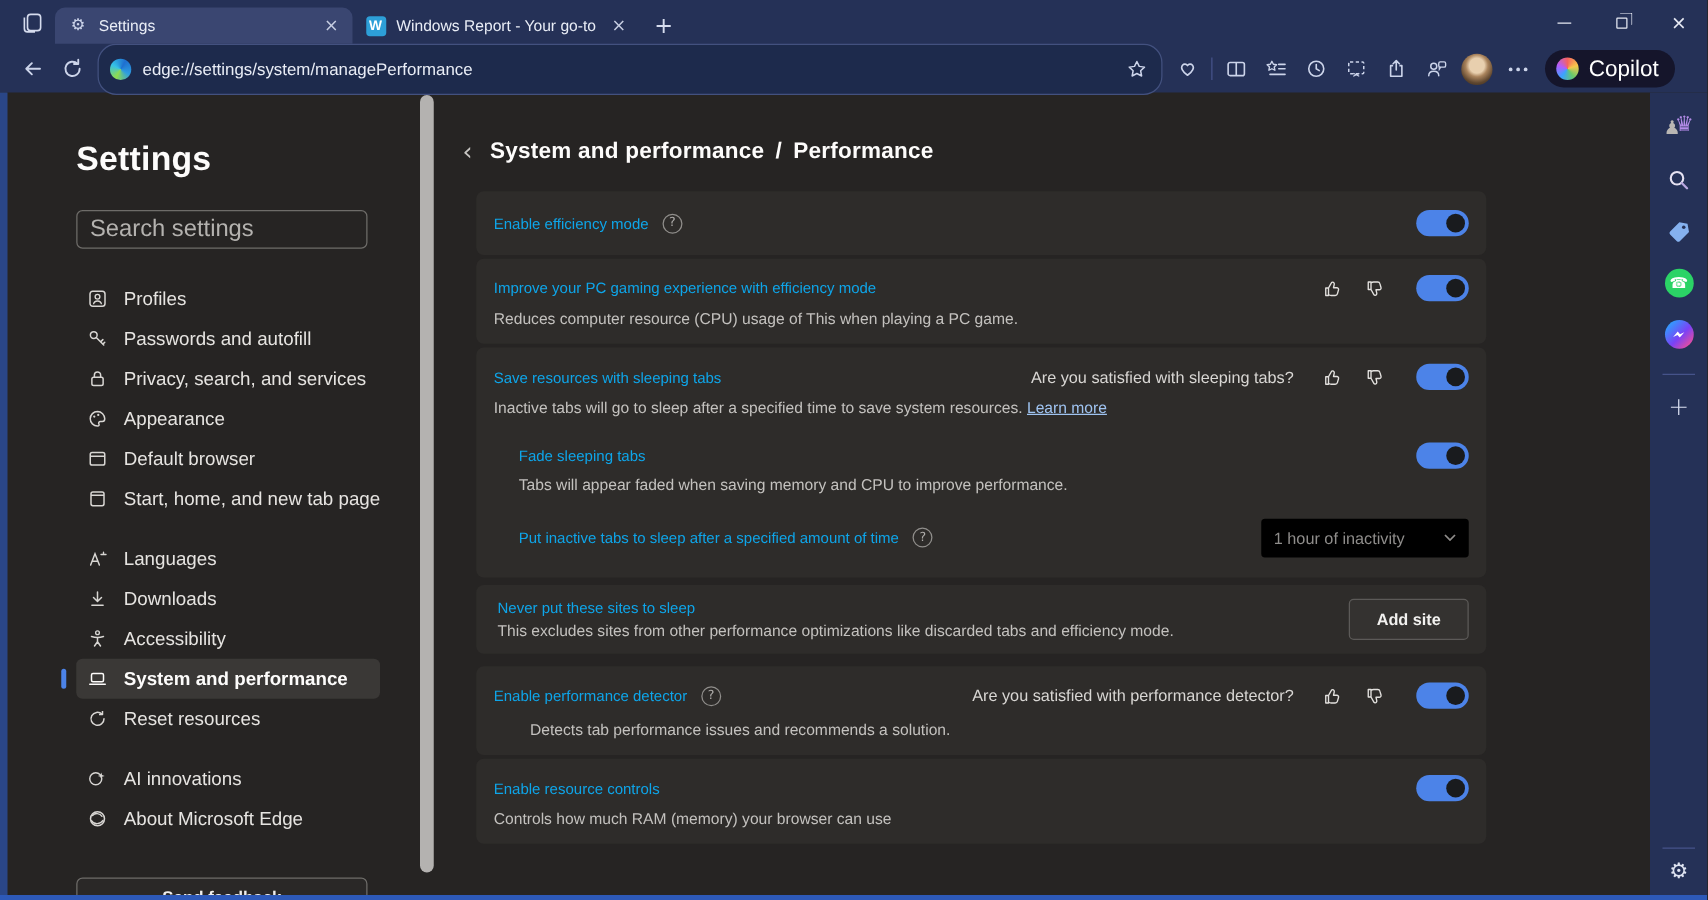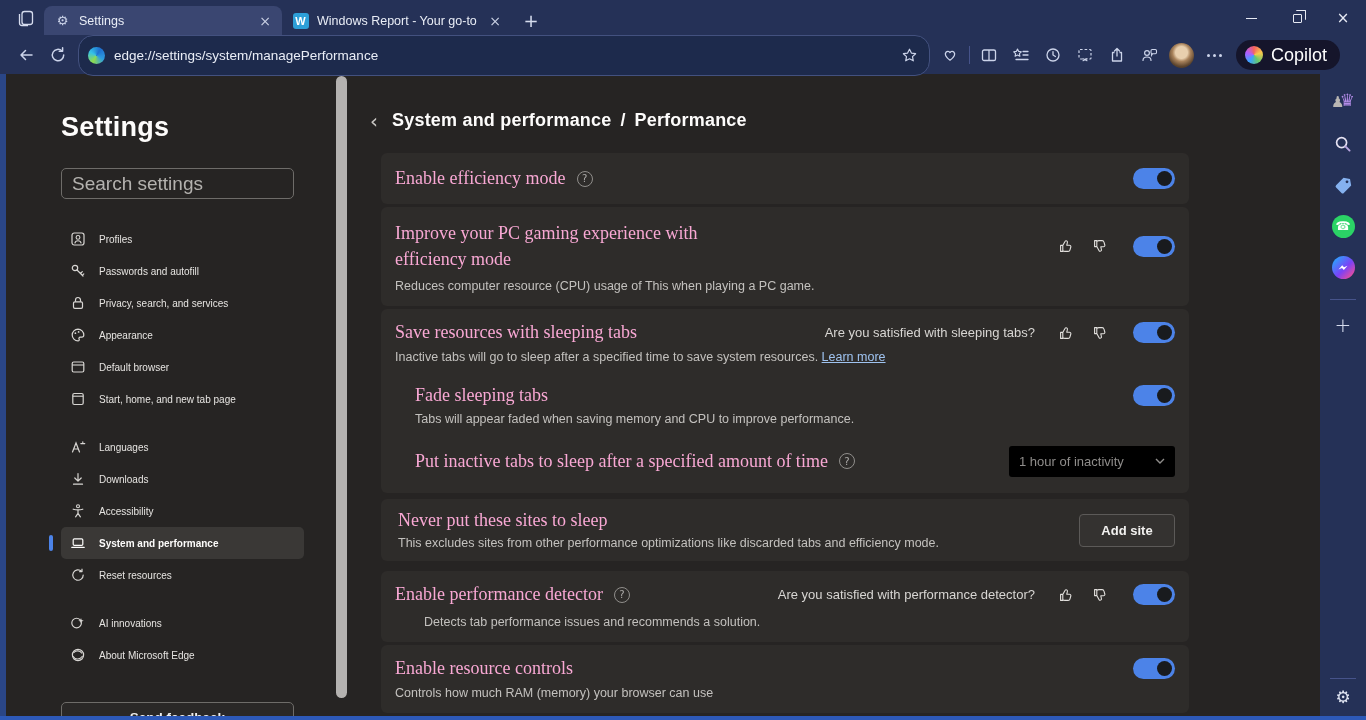--- a/index.html
+++ b/index.html
@@ -57,21 +57,21 @@
 
   
   .sidebar{width:330px;flex:none;position:relative;padding:38px 0 0 55px;overflow:visible;}
   .s-title{font-size:27px;font-weight:bold;color:#fdfcfb;letter-spacing:.2px;}
   .s-search{margin-top:25px;width:233px;height:31px;background:transparent;border:1px solid #6e6c69;border-radius:5px;
     padding:0 10px;font-size:19px;color:#e6e4e1;outline:none;font-family:inherit;}
   .s-search::placeholder{color:#b4b2af;}
   .nav{margin-top:24px;width:243px;}
   .nav-item{display:flex;align-items:center;height:32px;padding:0 8px;border-radius:5px;position:relative;cursor:default;}
   .nav-item .nicon{width:17px;height:17px;flex:none;display:flex;align-items:center;justify-content:center;margin-right:13px;}
-  .nav-item .nlabel{font-size:10px;color:#e6e4e1;white-space:nowrap;}
+  .nav-item .nlabel{font-size:15px;color:#e6e4e1;white-space:nowrap;}
   .nav-item.selected{background:#3a3836;}
   .nav-item.selected .nlabel{font-weight:bold;color:#fdfcfb;}
   .nav-item.selected:before{content:"";position:absolute;left:-12px;top:8px;width:3.5px;height:16px;border-radius:2px;background:#4c83e8;}
   .nav-gap{height:16px;}
   .ext-link{margin-left:auto;}
   .send-feedback{position:absolute;left:55px;bottom:-18px;width:233px;height:36px;border:1px solid #6e6c69;
     border-radius:5px;background:#2a2827;display:flex;align-items:flex-start;justify-content:center;
     padding-top:7px;font-size:13.5px;font-weight:bold;color:#f0efed;}
 
   .page-scrollbar{position:absolute;left:330px;top:2px;height:622px;width:11px;background:#b4b2b0;border-radius:6px;z-index:3;}
@@ -80,21 +80,21 @@
   .content{flex:1;min-width:0;padding:36px 0 0 34px;}
   .crumb{display:flex;align-items:center;margin-left:0;}
   .crumb .back{font-size:20px;color:#c8c6c3;width:22px;text-align:left;line-height:1;}
   .crumb .ctext{font-size:18px;font-weight:bold;color:#fdfcfb;letter-spacing:.2px;}
   .crumb .csep{margin:0 9px;font-weight:bold;font-size:18px;color:#fdfcfb;}
   .cards{width:808px;margin-left:11px;margin-top:22px;}
   .card{background:#2e2c2a;border-radius:6px;padding:13px 14px;margin-bottom:3px;}
   .row{display:flex;align-items:center;justify-content:space-between;}
   .rleft{display:flex;align-items:center;gap:11px;min-width:0;}
   .rright{display:flex;align-items:center;flex:none;}
-  .ctitle{font-size:18px;color:#f9a8d4;font-family:Liberation Serif, serif;}
+  .ctitle{font-size:12px;color:#0ea5e9;}
   .csub{font-size:12.5px;color:#c3c1be;margin-top:7px;}
   .question{font-size:13px;color:#d8d6d3;margin-right:14px;}
   .thumb{margin:0 9px;display:flex;align-items:center;}
   .thumb.down svg{transform:rotate(180deg) scaleX(-1);}
   .toggle{width:42px;height:21px;border-radius:11px;background:#4c83e8;position:relative;flex:none;margin-left:16px;}
   .toggle .knob{position:absolute;right:3px;top:3px;width:15px;height:15px;border-radius:50%;background:#191b1e;}
   .help{width:16px;height:16px;border-radius:50%;border:1.4px solid #908e8b;color:#aeacaa;font-size:10px;
     display:flex;align-items:center;justify-content:center;flex:none;}
   .link{color:#9fc3f0;text-decoration:underline;cursor:pointer;}
   .sub-block{margin-left:20px;}

